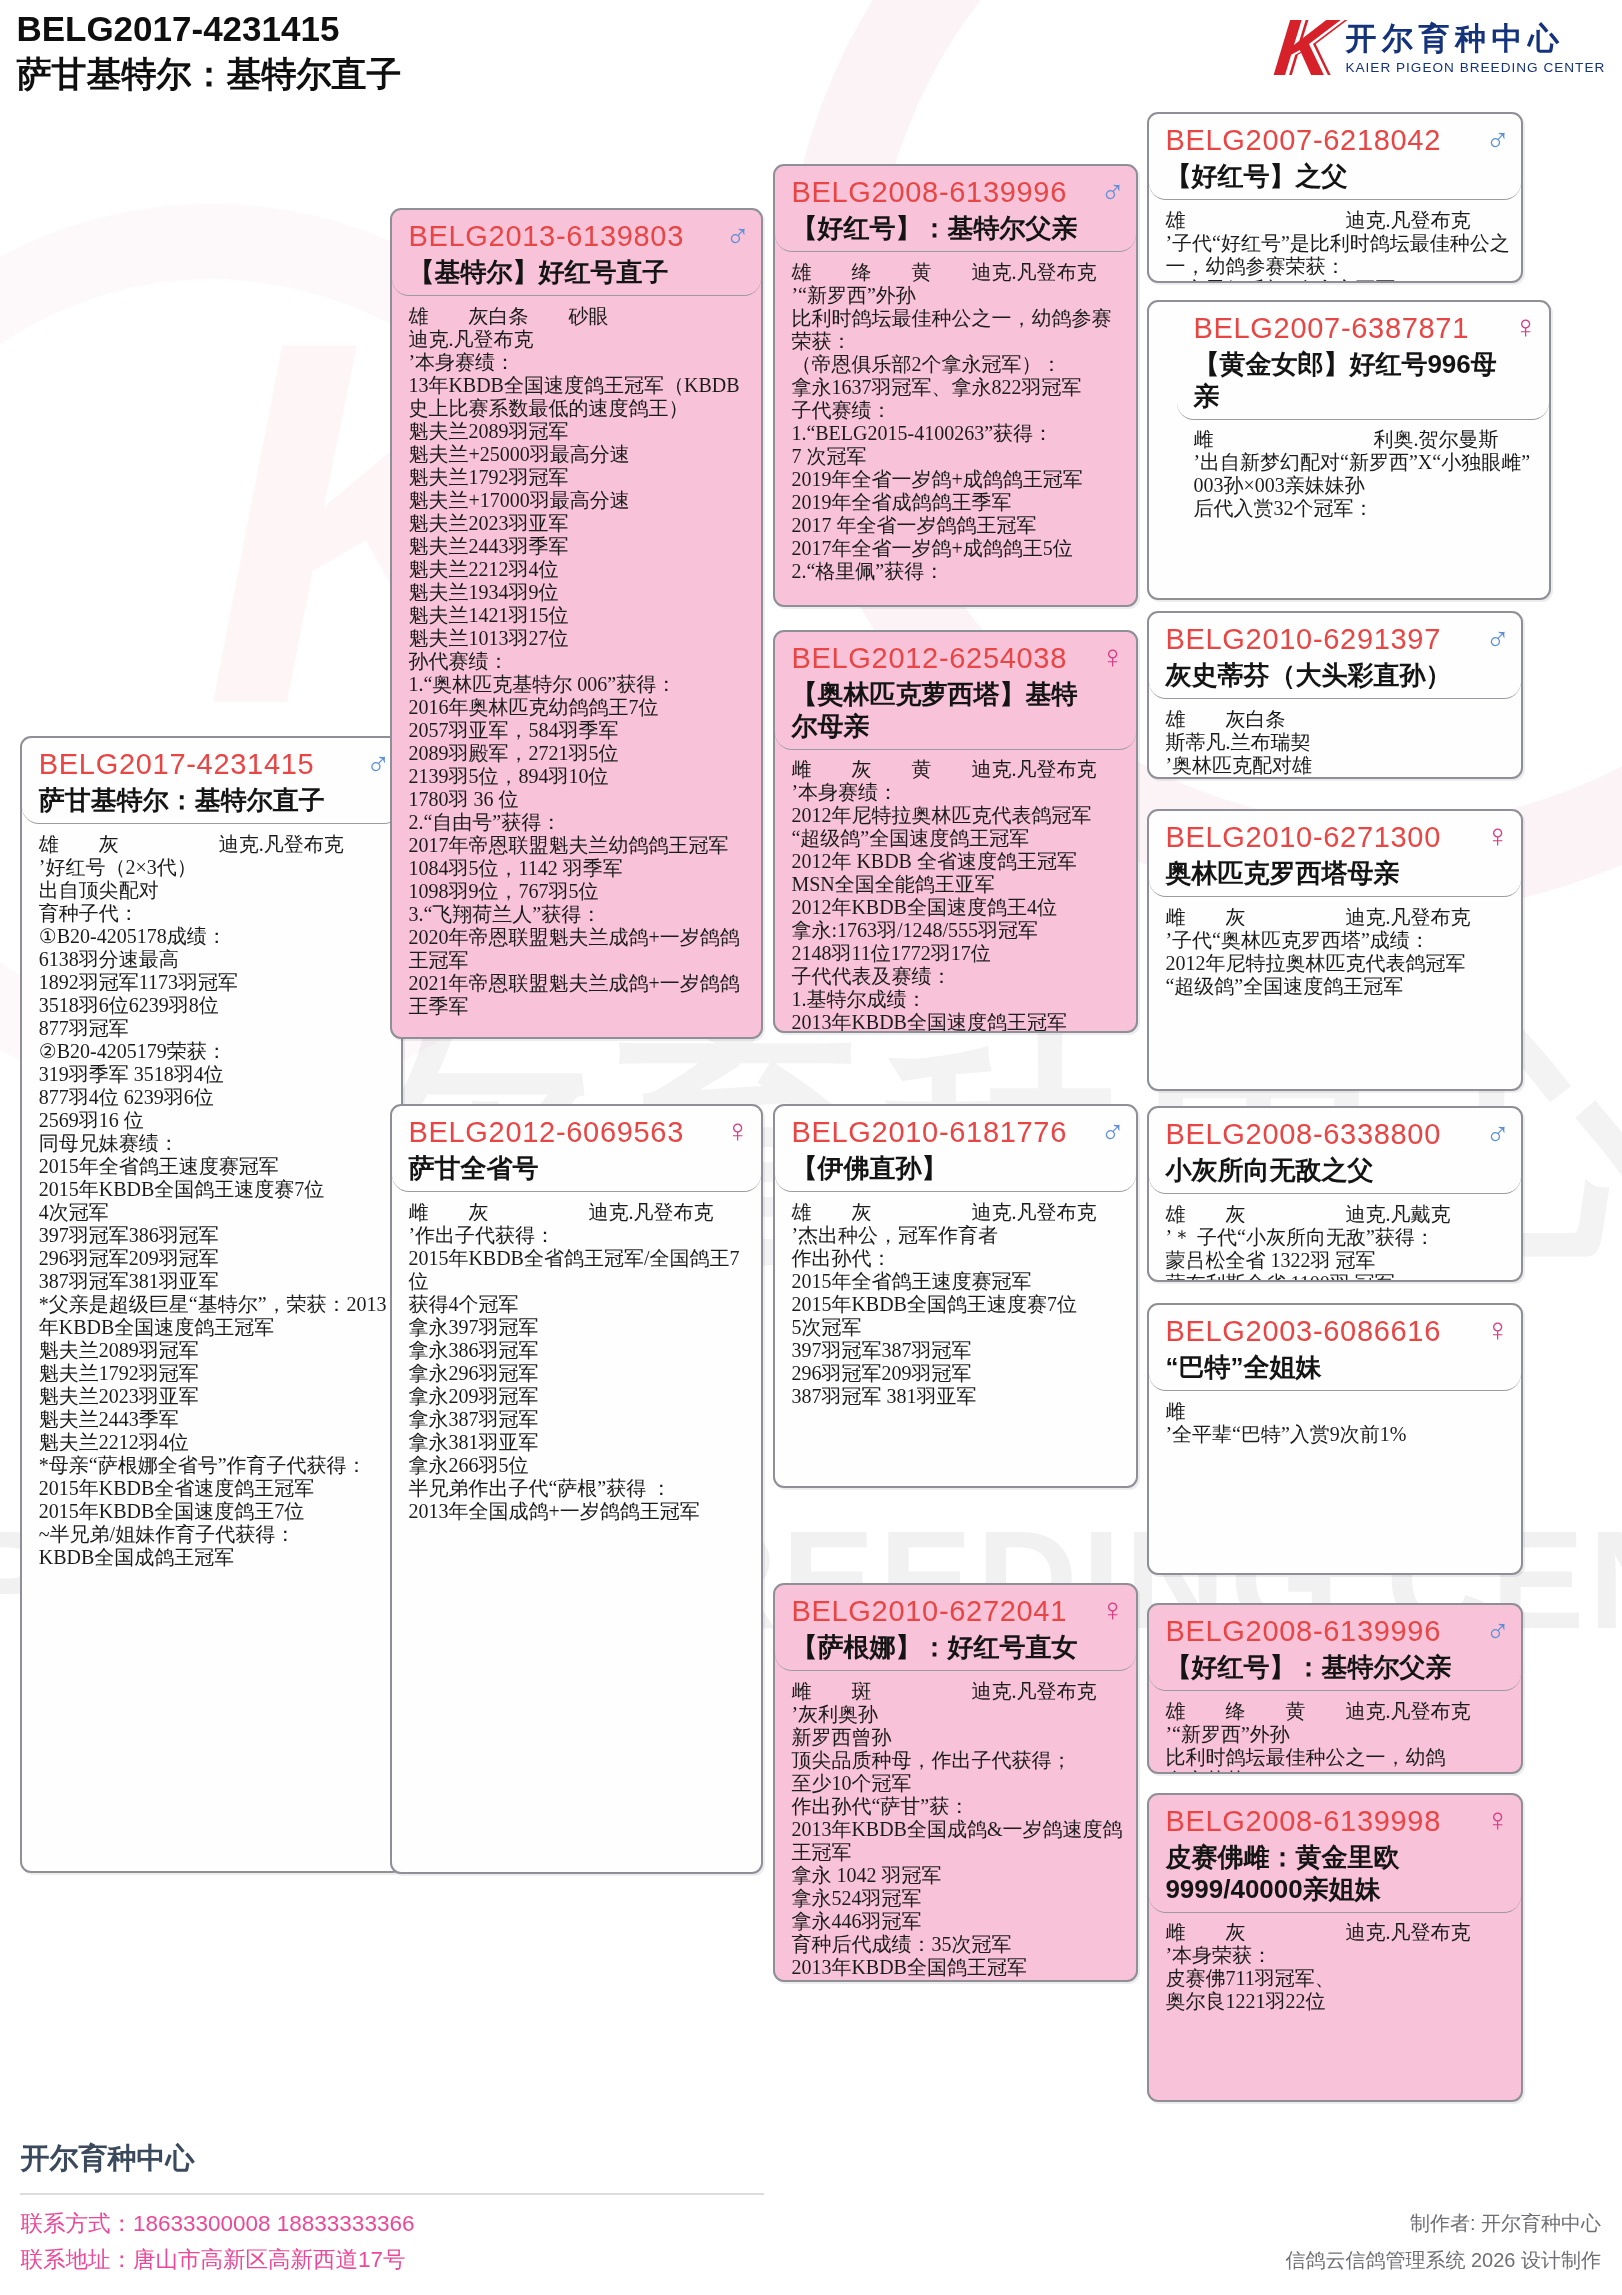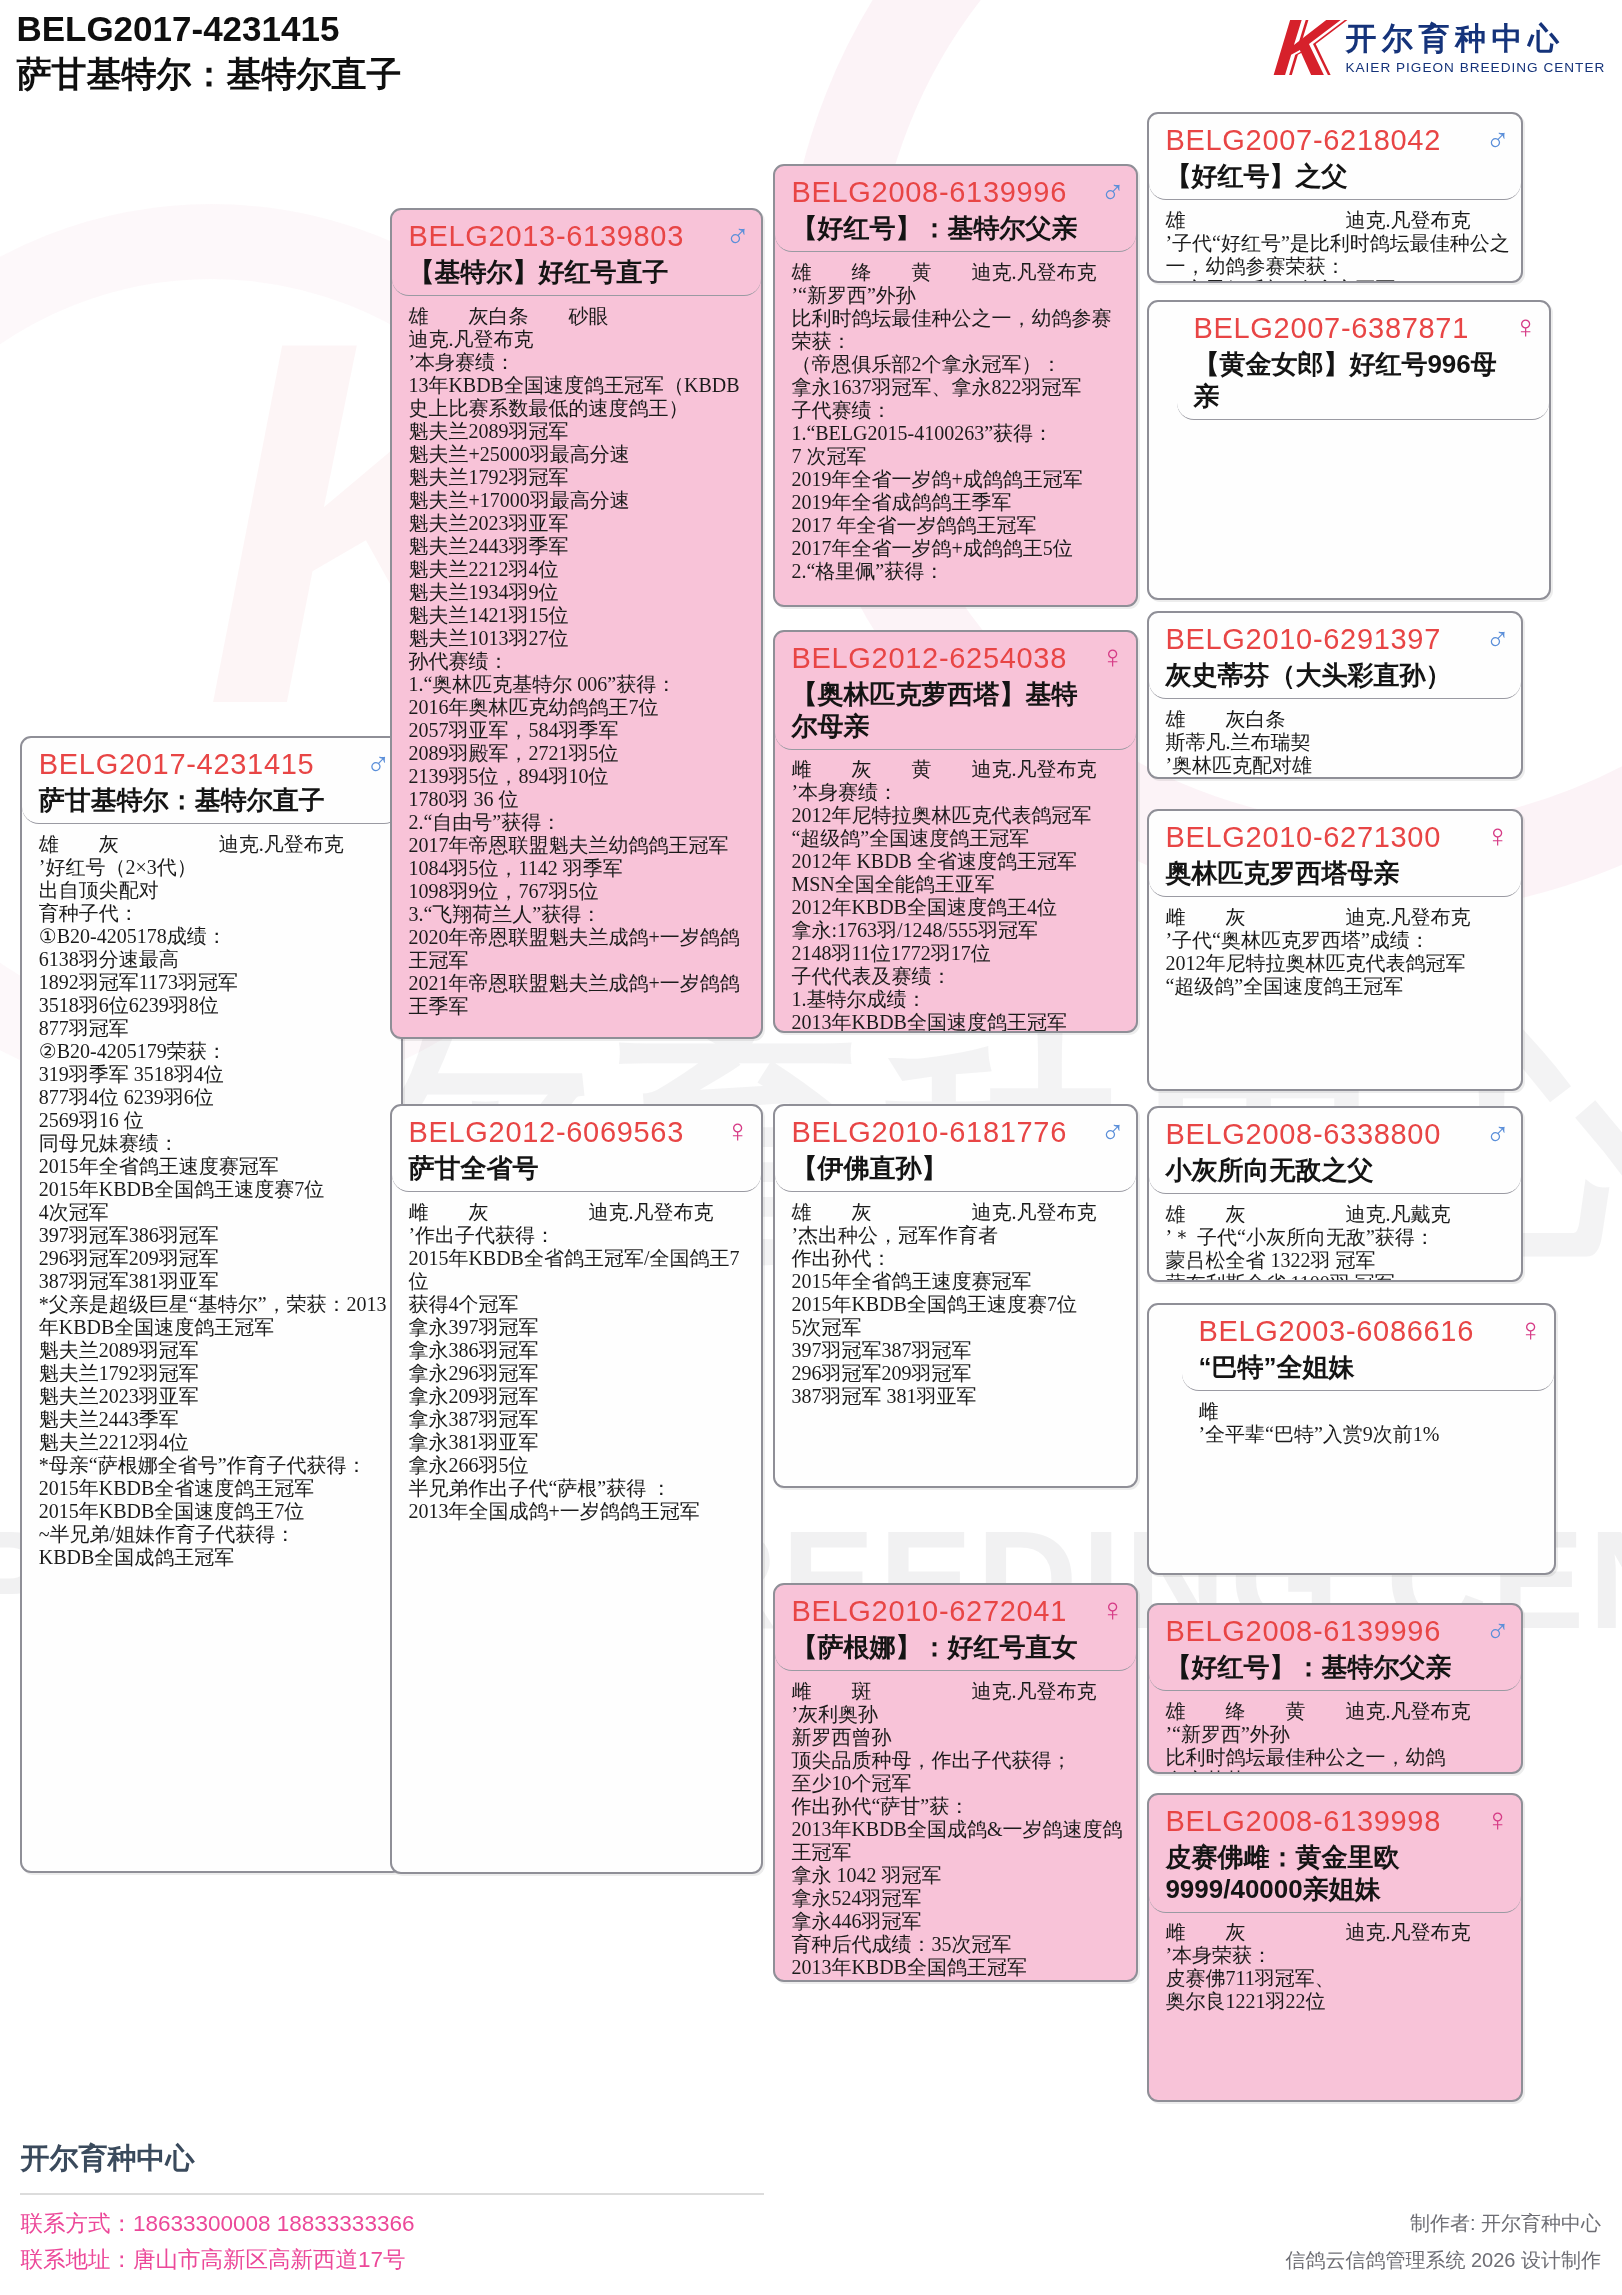--- a/index.html
+++ b/index.html
@@ -41,21 +41,21 @@
   .c2{left:390px;top:1104px;width:369px;height:766px;}
   .c3{left:773px;top:164px;width:361px;height:439px;}
   .c4{left:773px;top:630px;width:361px;height:399px;}
   .c5{left:773px;top:1104px;width:361px;height:380px;}
   .c6{left:773px;top:1583px;width:361px;height:395px;}
   .c7{left:1147px;top:112px;width:372px;height:167px;}
   .c8{left:1147px;top:300px;width:372px;height:296px;padding-left:28px;}
   .c9{left:1147px;top:611px;width:372px;height:164px;}
   .c10{left:1147px;top:809px;width:372px;height:278px;}
   .c11{left:1147px;top:1106px;width:372px;height:172px;}
-  .c12{left:1147px;top:1303px;width:372px;height:268px;padding-left:33px;}
+  .c12{left:1147px;top:1303px;width:372px;height:268px;}
   .c13{left:1147px;top:1603px;width:372px;height:167px;}
   .c14{left:1147px;top:1793px;width:372px;height:305px;}
   
   .f-brand{position:absolute;left:20.4px;top:2139px;z-index:2;font-size:29px;font-weight:bold;color:#3a4a5c;}
   .f-hr{position:absolute;left:20.4px;top:2193px;z-index:2;width:744px;height:2px;background:#dcdcdc;}
   .f-row{position:absolute;z-index:2;font-size:22.5px;color:#ec4899;}
   .f-phone{left:20.4px;top:2208px;}
   .f-addr{left:20.4px;top:2244px;}
   .f-right{position:absolute;right:22px;z-index:2;font-size:20px;color:#6e6e74;text-align:right;}
   .f-producer{top:2210px;}
@@ -271,20 +271,24 @@
 （帝恩俱乐部2个拿永冠军）：
 1637羽冠军、822羽冠军</div>
   </article>
 
   <article class="card c8">
     <header class="card-head">
       <div class="ring">BELG2007-6387871</div>
       <span class="sex female">♀</span>
       <h3 class="ctitle">【黄金女郎】好红号996母亲</h3>
     </header>
+    <div class="cbody">雌　　　　　　　　利奥.贺尔曼斯
+’出自新梦幻配对“新罗西”X“小独眼雌”
+003孙×003亲妹妹孙
+后代入赏32个冠军：</div>
   </article>
 
   <article class="card c9">
     <header class="card-head">
       <div class="ring">BELG2010-6291397</div>
       <span class="sex male">♂</span>
       <h3 class="ctitle">灰史蒂芬（大头彩直孙）</h3>
     </header>
     <div class="cbody">雄　　灰白条
 斯蒂凡.兰布瑞契

